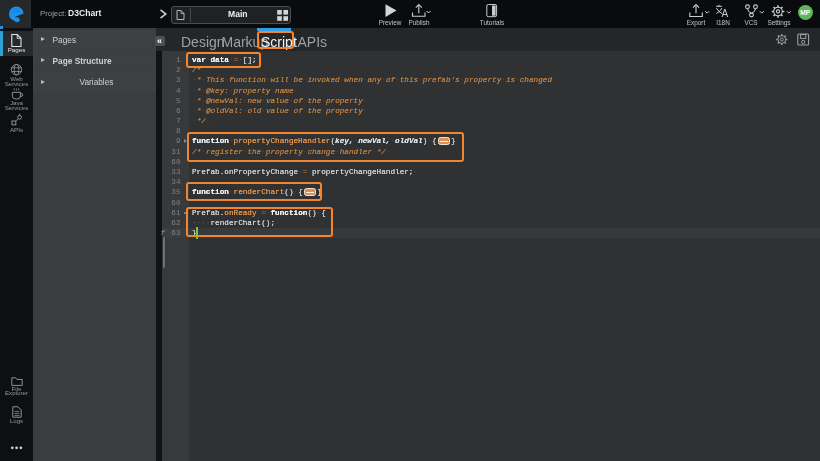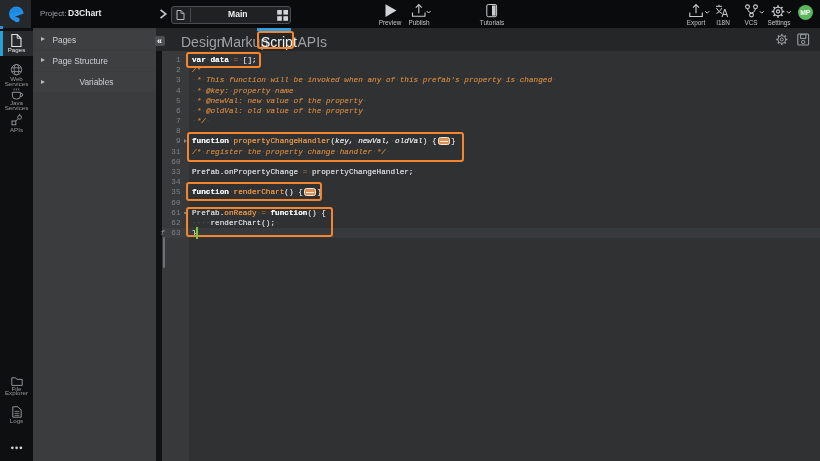--- a/index.html
+++ b/index.html
@@ -37,21 +37,21 @@
 
 #gutter { left:162px; top:51px; width:26.5px; height:410px; background:#37393b; }
 #activeline { left:188.5px; top:228.1px; width:631.5px; height:10.2px; background:#373a3d; }
 #activegut { left:162px; top:228.1px; width:26.5px; height:10.2px; background:#3c3f42; }
 .ln { left:162px; width:18.6px; text-align:right; font-family:"Liberation Mono",monospace; font-size:7.7px; line-height:10.18px; color:#7e8285; }
 .cl { left:192px; font-family:"Liberation Mono",monospace; font-size:7.7px; line-height:10.18px; color:#cfd2d4; white-space:pre; text-shadow:0 0 0.55px; }
 .kw { color:#f0f1f2; font-weight:bold; }
 .fn { color:#e39448; }
 .cm { color:#bd7d3e; font-style:italic; }
 .op { color:#96632e; }
-.par { color:#dcdee0; font-style:italic; font-weight:normal; }
+.par { color:#dcdee0; font-style:italic; font-weight:bold; }
 .ws { color:#595c5f; text-shadow:none; }
 .sp { color:#4b4e4a; text-shadow:none; }
 .fw { display:inline-block; width:12.5px; height:7.6px; background:#dd9052; border:1.2px solid #eee6d4; border-radius:2.5px; vertical-align:-1.2px; margin:0 1px; position:relative; }
 .fw i { position:absolute; left:1.5px; right:1.5px; top:2.6px; border-top:1.1px solid #f7eedd; display:block; }
 
 .obox { border:2.6px solid #f5852d; border-radius:3px; }
 #cursor { left:196.3px; top:227.4px; width:1.6px; height:11.2px; background:#7cc832; z-index:10; }
 </style>
 </head>
 <body>
@@ -81,21 +81,21 @@
 <div class="abs sblbl" style="left:0;top:386.5px;">File<br>Explorer</div>
 <div class="abs sblbl" style="left:0;top:418.5px;">Logs</div>
 <div class="abs" id="treepanel"></div>
 <div class="abs trow" style="top:30px;"></div>
 <div class="abs trow" style="top:51.2px;"></div>
 <div class="abs trow" style="top:72.4px;"></div>
 <div class="abs tarr" style="left:41px;top:37.2px;"></div>
 <div class="abs tarr" style="left:41px;top:58.4px;"></div>
 <div class="abs tarr" style="left:41px;top:79.6px;"></div>
 <div class="abs trowlbl" style="left:52.5px;top:35px;">Pages</div>
-<div class="abs trowlbl" style="left:52.5px;top:56.2px;">Page Structure</div>
+<div class="abs trowlbl" style="left:52.5px;top:56.2px;font-weight:bold;">Page Structure</div>
 <div class="abs trowlbl" style="left:52.5px;top:77.4px;margin-left:27px;">Variables</div>
 <div class="abs" id="divider"></div>
 <div class="abs" id="tabbar"></div>
 <div class="abs" id="tabind"></div>
 <div class="abs tab" style="left:181px;">Design</div>
 <div class="abs tab" style="left:221.5px;">Markup</div>
 <div class="abs tab" id="tabscript" style="left:261px;">Script</div>
 <div class="abs tab" style="left:297.5px;">APIs</div>
 <div class="abs" id="collbtn">«</div>
 <div class="abs" id="scrthumb"></div>

